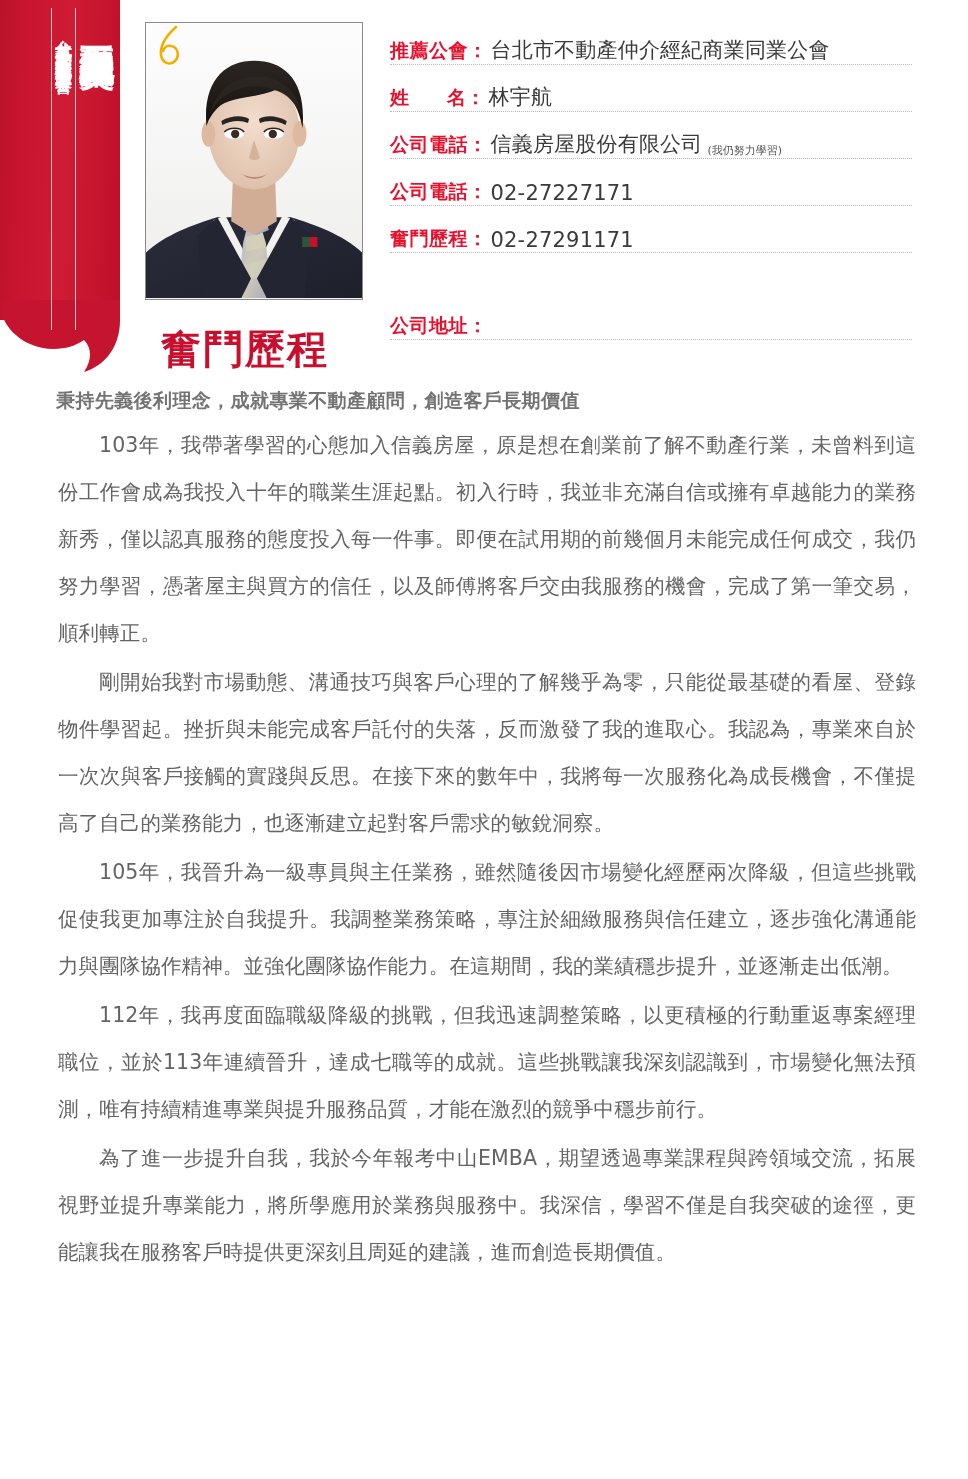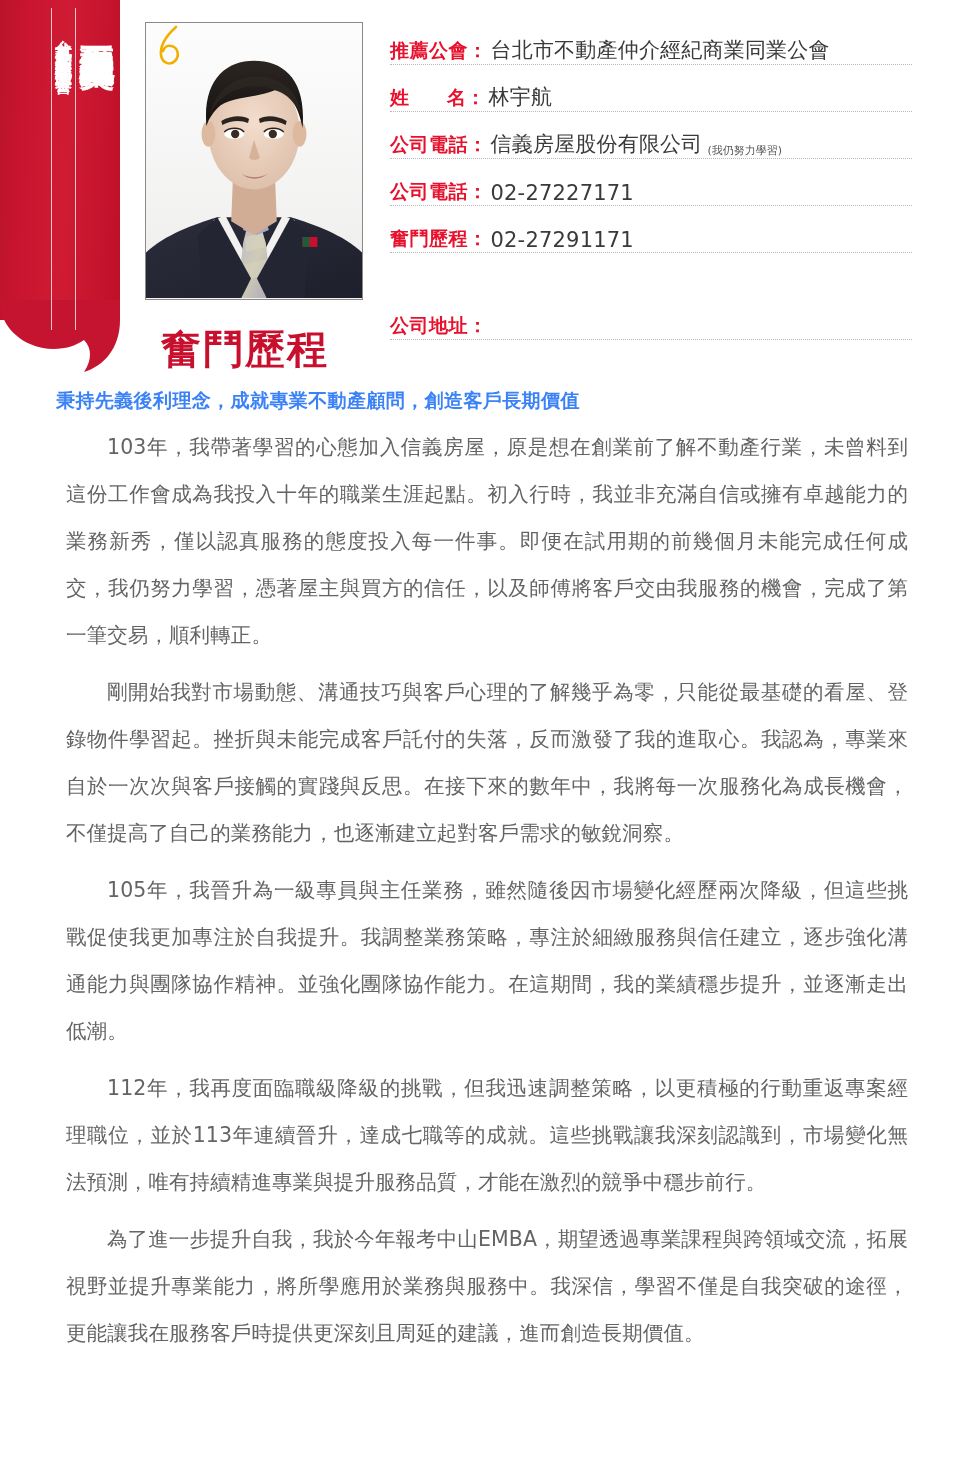--- a/index.html
+++ b/index.html
@@ -173,30 +173,30 @@
   }
 
   
   #story {
     position: absolute;
     left: 56px;
     top: 388px;
     width: 862px;
   }
   #story-tagline {
-    color: #3b82f6;
+    color: #737373;
     font-size: 19px;
     font-weight: 700;
     line-height: 1.35;
     letter-spacing: 0.4px;
     margin: 0 0 8px 0;
     font-family: "DejaVu Sans", "Liberation Sans", sans-serif;
   }
   .para {
-    margin: 10px;
+    margin: 2px;
     font-size: 20.5px;
     line-height: 47px;
     color: #646464;
     text-align: justify;
     text-justify: inter-ideograph;
     text-indent: 2em;
     letter-spacing: 0.1px;
     font-family: "DejaVu Sans", "Liberation Sans", sans-serif;
   }
 </style>

